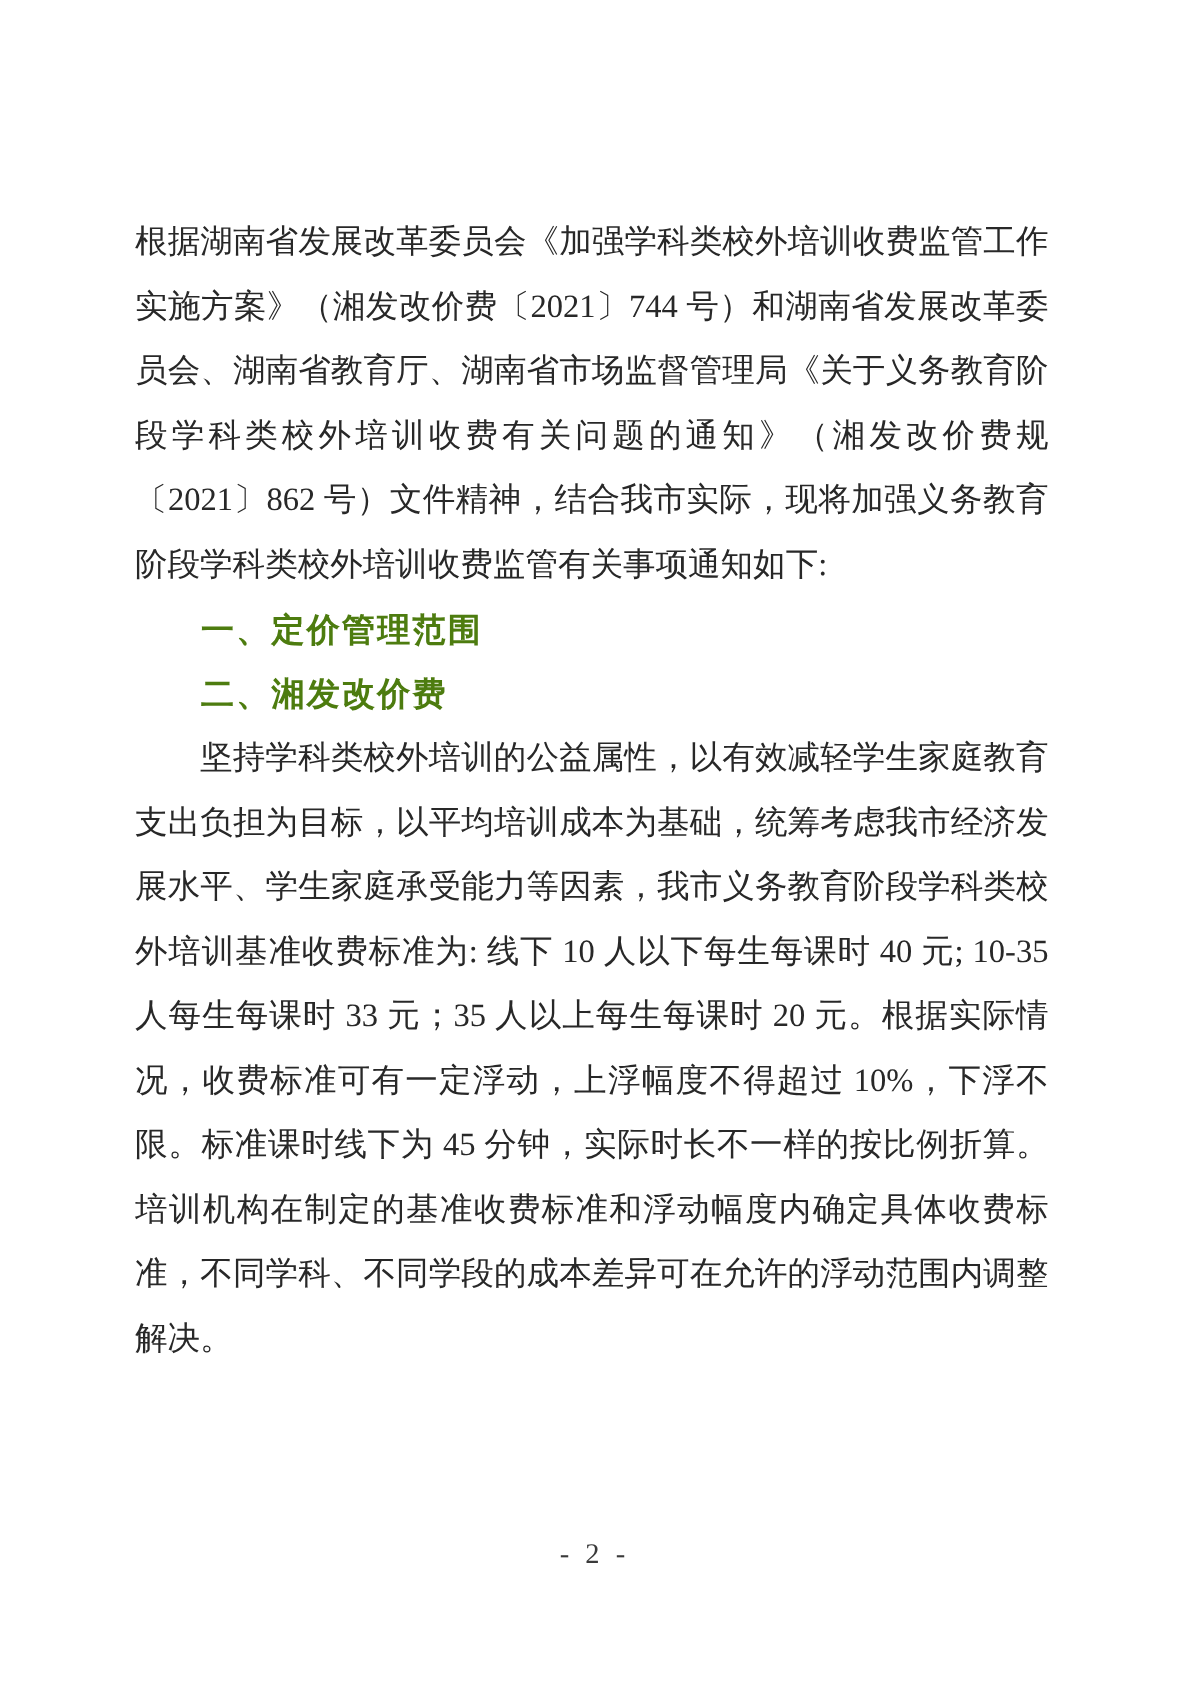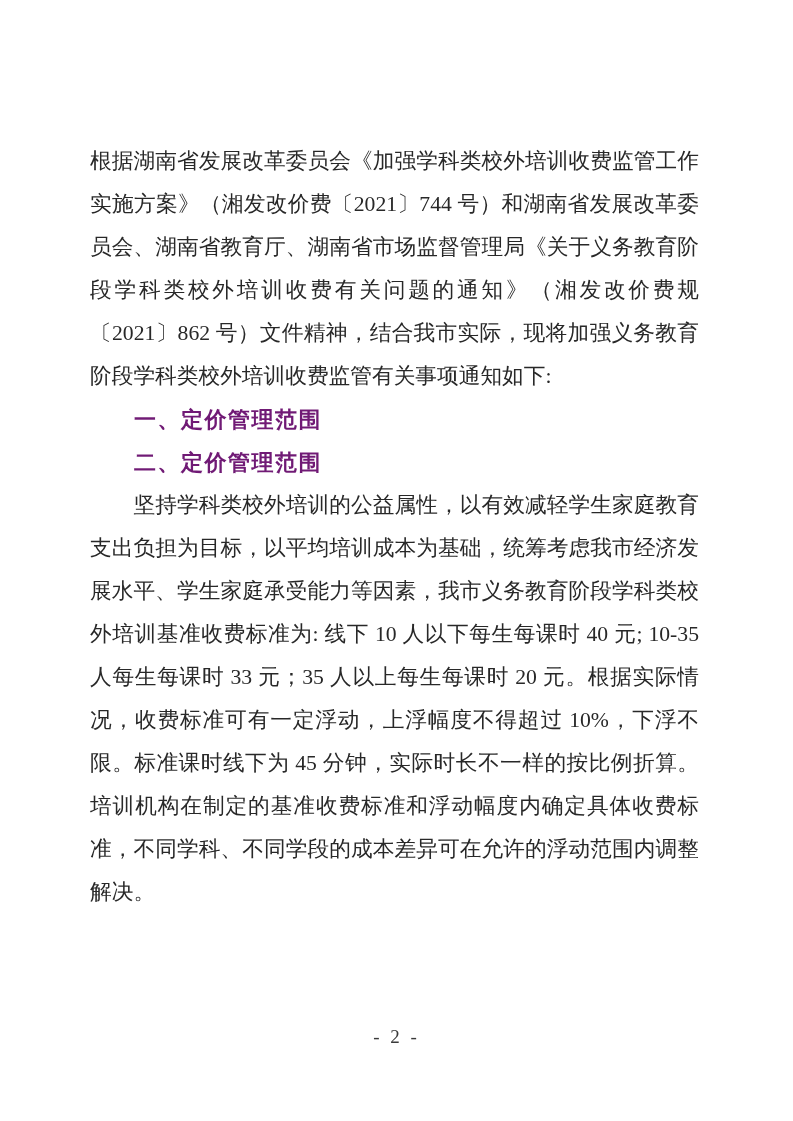--- a/index.html
+++ b/index.html
@@ -32,21 +32,21 @@
   }
   .para.continuation {
     text-indent: 0;
   }
   .heading {
     margin: 0;
     font-family: "Liberation Sans", "DejaVu Sans", sans-serif;
     font-weight: 700;
     font-size: 22px;
     line-height: 43px;
-    color: #701a75;
+    color: #4d7c0f;
     text-indent: 2em;
     letter-spacing: 1.5px;
     text-align: left;
   }
   .page-number {
     position: absolute;
     top: 1026px;
     left: 0;
     width: 793px;
     text-align: center;
@@ -56,17 +56,17 @@
     letter-spacing: 3px;
   }
 </style>
 </head>
 <body>
 
 <div class="page">
   <div class="content">
     <p class="para continuation">根据湖南省发展改革委员会《加强学科类校外培训收费监管工作实施方案》（湘发改价费〔2021〕744 号）和湖南省发展改革委员会、湖南省教育厅、湖南省市场监督管理局《关于义务教育阶段学科类校外培训收费有关问题的通知》（湘发改价费规〔2021〕862 号）文件精神，结合我市实际，现将加强义务教育阶段学科类校外培训收费监管有关事项通知如下:</p>
     <h2 class="heading">一、定价管理范围</h2>
-    <h2 class="heading">二、定价管理范围</h2>
+    <h2 class="heading">二、湘发改价费</h2>
     <p class="para">坚持学科类校外培训的公益属性，以有效减轻学生家庭教育支出负担为目标，以平均培训成本为基础，统筹考虑我市经济发展水平、学生家庭承受能力等因素，我市义务教育阶段学科类校外培训基准收费标准为: 线下 10 人以下每生每课时 40 元; 10-35 人每生每课时 33 元；35 人以上每生每课时 20 元。根据实际情况，收费标准可有一定浮动，上浮幅度不得超过 10%，下浮不限。标准课时线下为 45 分钟，实际时长不一样的按比例折算。培训机构在制定的基准收费标准和浮动幅度内确定具体收费标准，不同学科、不同学段的成本差异可在允许的浮动范围内调整解决。</p>
   </div>
   <div class="page-number">- 2 -</div>
 </div>
 
 </body></html>

